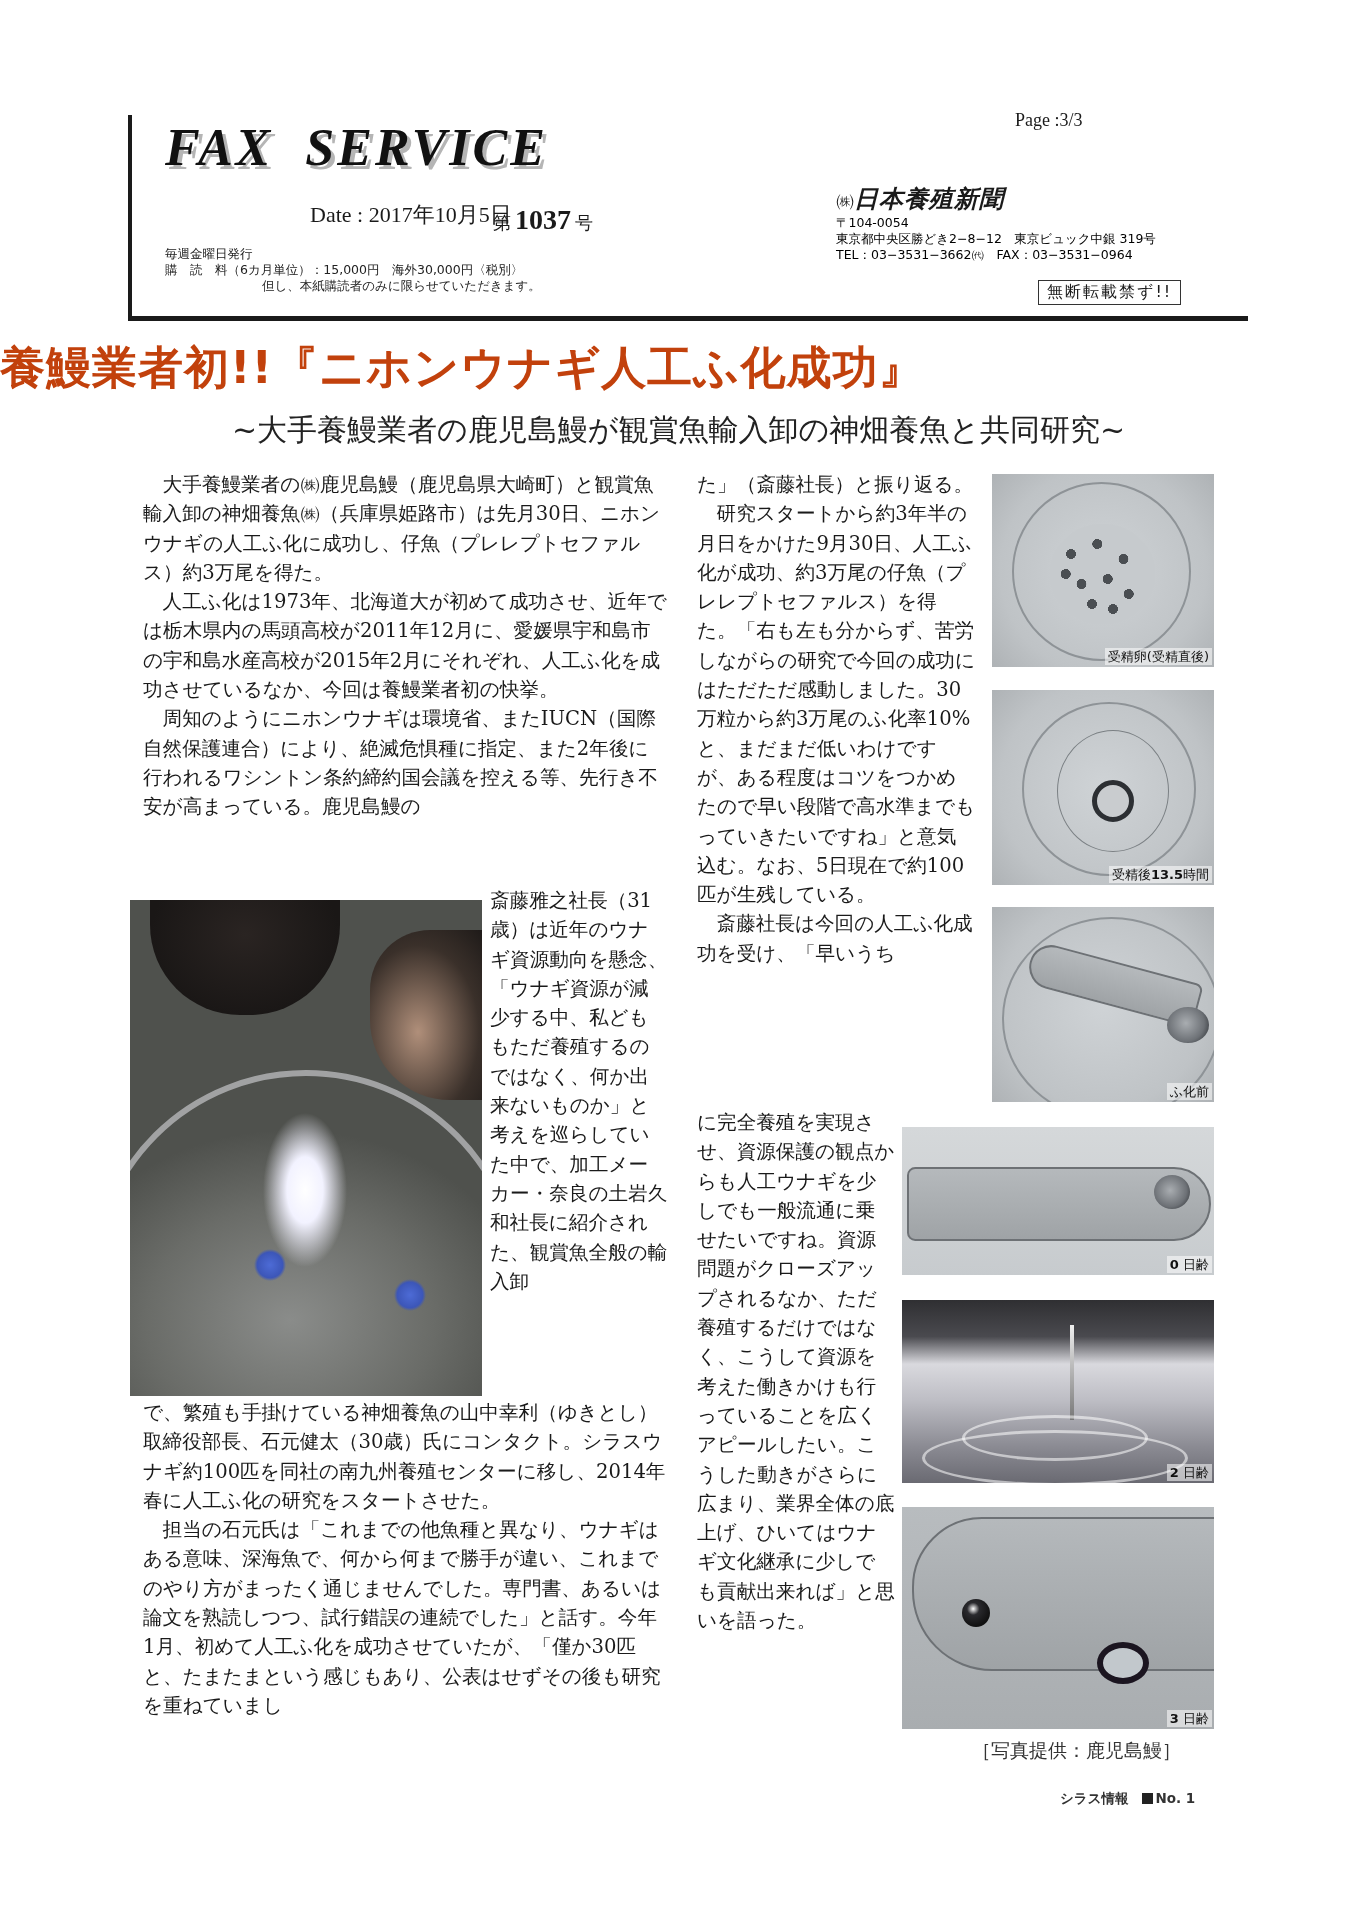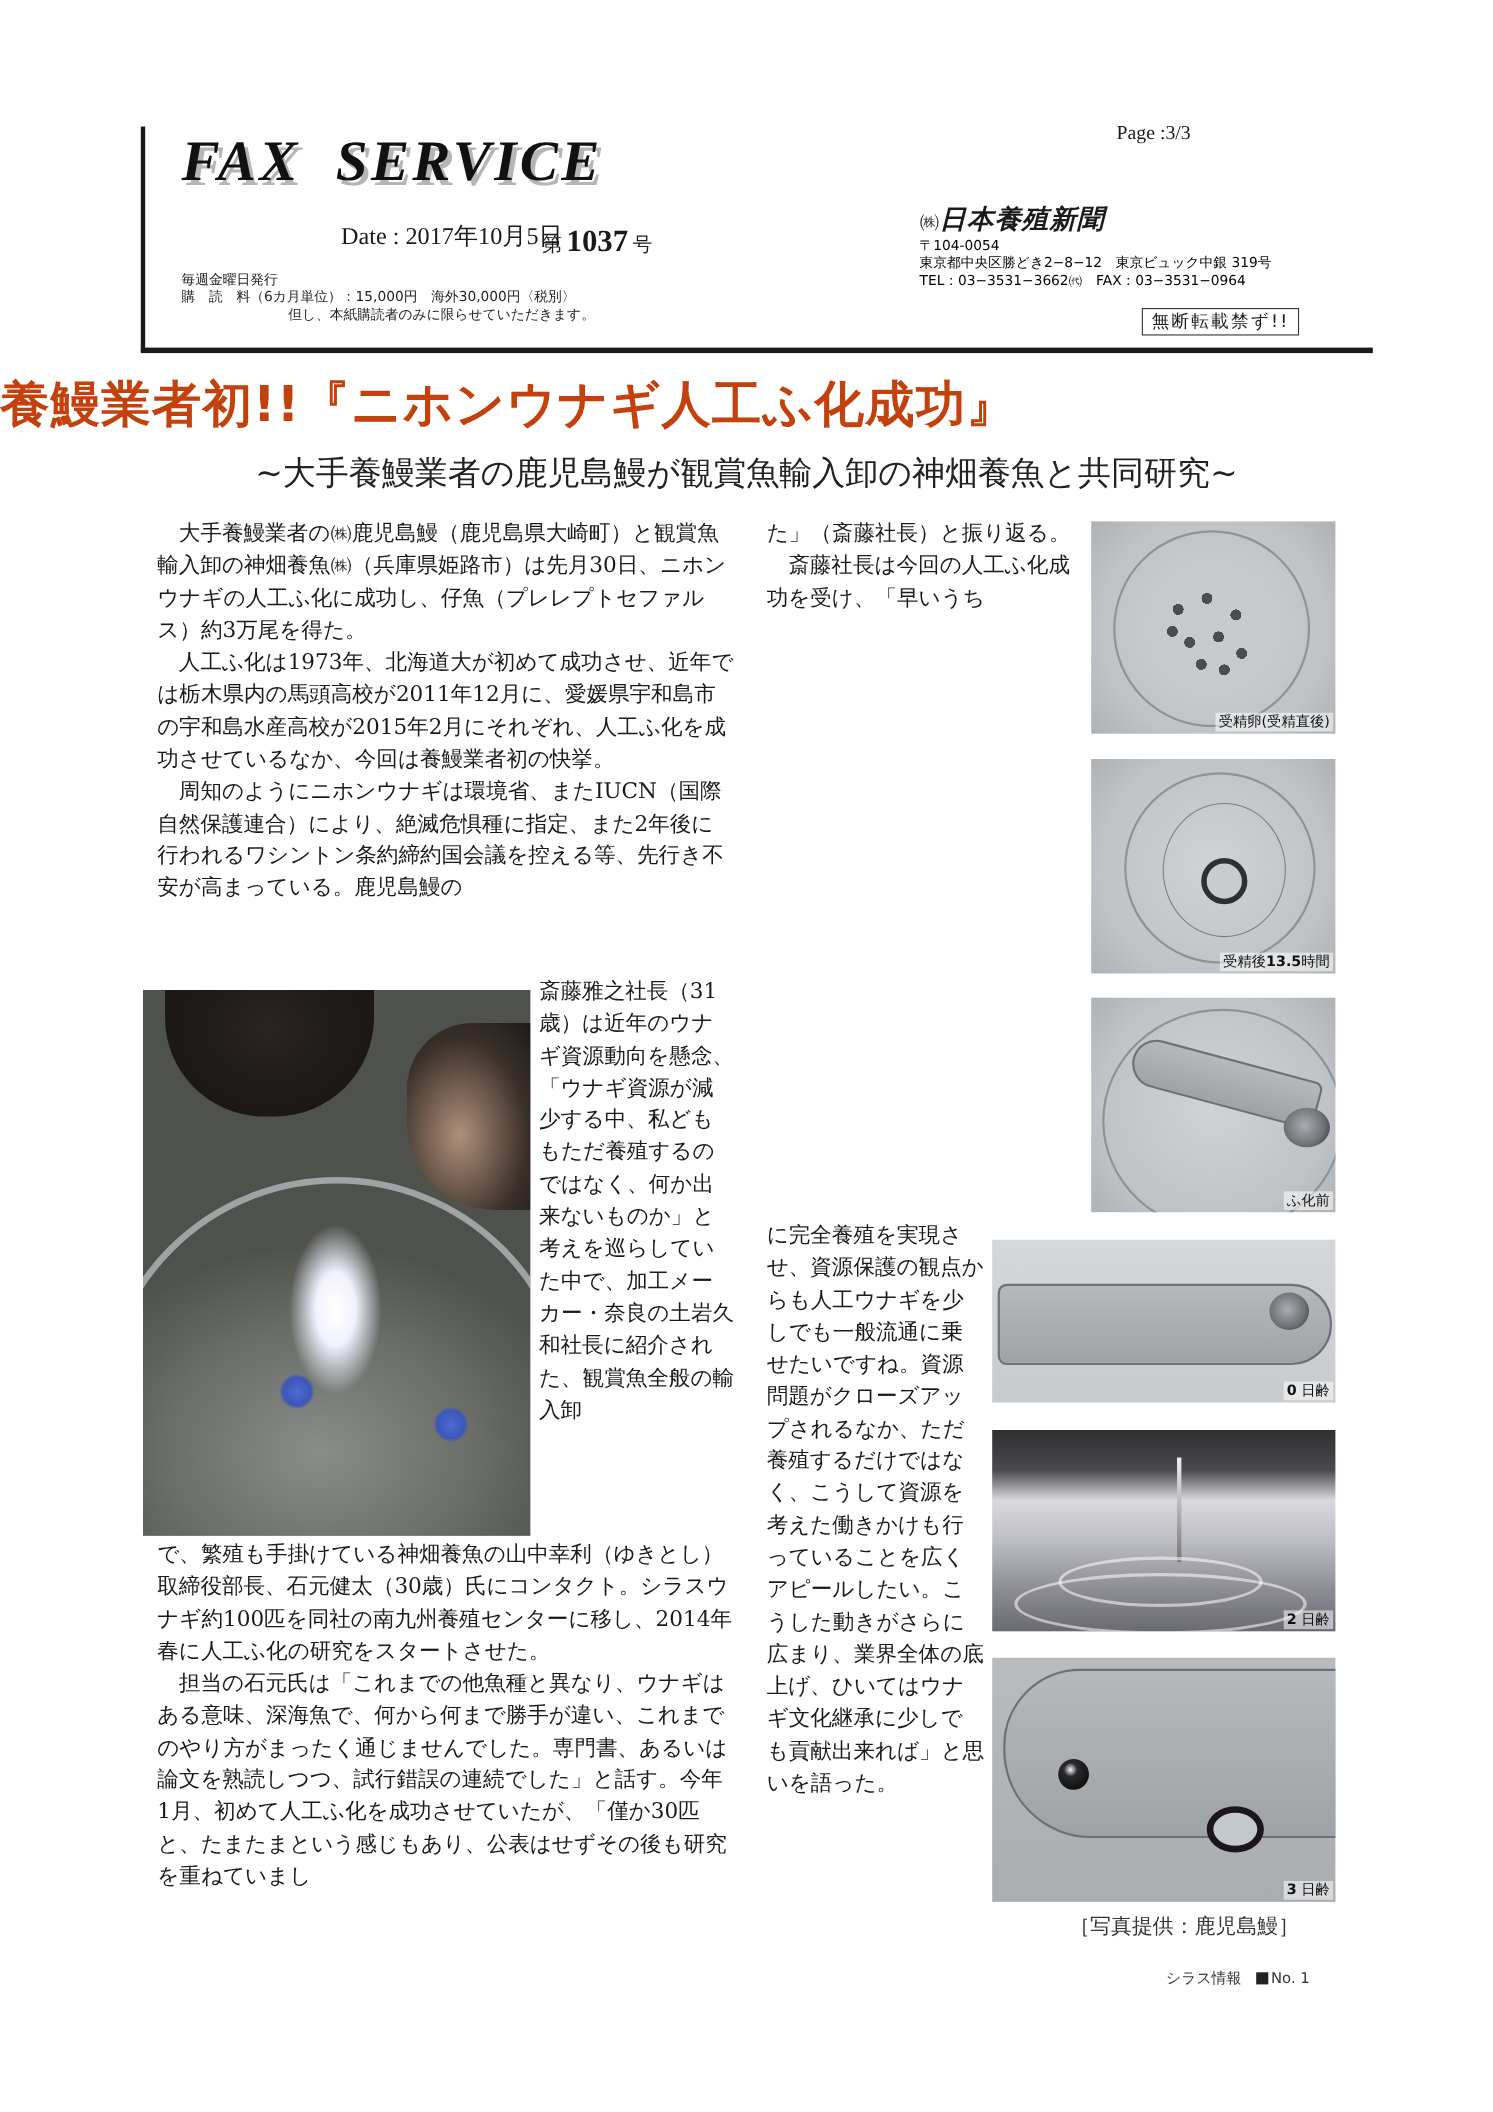--- a/index.html
+++ b/index.html
@@ -86,21 +86,21 @@
   .eye { position: absolute; border-radius: 50%; background: radial-gradient(circle at 40% 35%, #ffffff 0%, #2a2a2e 25%, #111 70%); }
   .oil { position: absolute; border-radius: 50%; border: 6px solid #1b1520; background: #c2c8cc; }
   .drop-stem { position: absolute; left: 168px; top: 25px; width: 4px; height: 95px; background: linear-gradient(180deg,#eee,#777); }
   .ripple { position: absolute; border-radius: 50%; border: 3px solid rgba(255,255,255,0.55); }
 
   .cap { position: absolute; right: 2px; bottom: 2px; font-family: "DejaVu Sans", sans-serif; font-size: 13px; color: #111;
          background: rgba(255,255,255,0.55); padding: 0 3px; line-height: 17px; }
   .cap b { font-weight: bold; }
 
   .credit { left: 972px; top: 1738px; font-family: "DejaVu Sans", sans-serif; font-size: 19px; color: #333; }
-  .footer { left: 1060px; top: 1790px; font-family: "DejaVu Sans", sans-serif; font-size: 13.5px; color: #333; }
+  .footer { left: 1060px; top: 1790px; font-family: "DejaVu Sans", sans-serif; font-size: 13.5px; color: #333; font-weight: bold; }
   .footer .sq { display: inline-block; width: 11px; height: 11px; background: #222; margin: 0 2px 0 14px; vertical-align: -1px; }
 </style>
 </head>
 <body>
 
 <div class="abs hdr-left-border"></div>
 <div class="abs hdr-bottom-border"></div>
 <div class="abs title">FAX  SERVICE</div>
 <div class="abs date-line">
   <span class="lbl">Date :</span>
@@ -144,20 +144,21 @@
   <p class="cont">斎藤雅之社長（31歳）は近年のウナギ資源動向を懸念、「ウナギ資源が減少する中、私どももただ養殖するのではなく、何か出来ないものか」と考えを巡らしていた中で、加工メーカー・奈良の土岩久和社長に紹介された、観賞魚全般の輸入卸</p>
 </div>
 
 <div class="abs txt col1-bot">
   <p class="cont">で、繁殖も手掛けている神畑養魚の山中幸利（ゆきとし）取締役部長、石元健太（30歳）氏にコンタクト。シラスウナギ約100匹を同社の南九州養殖センターに移し、2014年春に人工ふ化の研究をスタートさせた。</p>
   <p>担当の石元氏は「これまでの他魚種と異なり、ウナギはある意味、深海魚で、何から何まで勝手が違い、これまでのやり方がまったく通じませんでした。専門書、あるいは論文を熟読しつつ、試行錯誤の連続でした」と話す。今年1月、初めて人工ふ化を成功させていたが、「僅か30匹と、たまたまという感じもあり、公表はせずその後も研究を重ねていまし</p>
 </div>
 
 <div class="abs txt col2">
   <p class="cont">た」（斎藤社長）と振り返る。</p>
+  <p>研究スタートから約3年半の月日をかけた9月30日、人工ふ化が成功、約3万尾の仔魚（プレレプトセファルス）を得た。「右も左も分からず、苦労しながらの研究で今回の成功にはただただ感動しました。30万粒から約3万尾のふ化率10%と、まだまだ低いわけですが、ある程度はコツをつかめたので早い段階で高水準までもっていきたいですね」と意気込む。なお、5日現在で約100匹が生残している。</p>
   <p>斎藤社長は今回の人工ふ化成功を受け、「早いうち</p>
 </div>
 <div class="abs txt col2b">
   <p class="cont">に完全養殖を実現させ、資源保護の観点からも人工ウナギを少しでも一般流通に乗せたいですね。資源問題がクローズアップされるなか、ただ養殖するだけではなく、こうして資源を考えた働きかけも行っていることを広くアピールしたい。こうした動きがさらに広まり、業界全体の底上げ、ひいてはウナギ文化継承に少しでも貢献出来れば」と思いを語った。</p>
 </div>
 
 <div class="abs photo micro ph1">
   <div class="egg-outer" style="left:20px;top:8px;width:175px;height:175px;"></div>
   <div class="cells" style="left:58px;top:50px;width:105px;height:100px;"></div>
   <div class="cap">受精卵(受精直後)</div>

